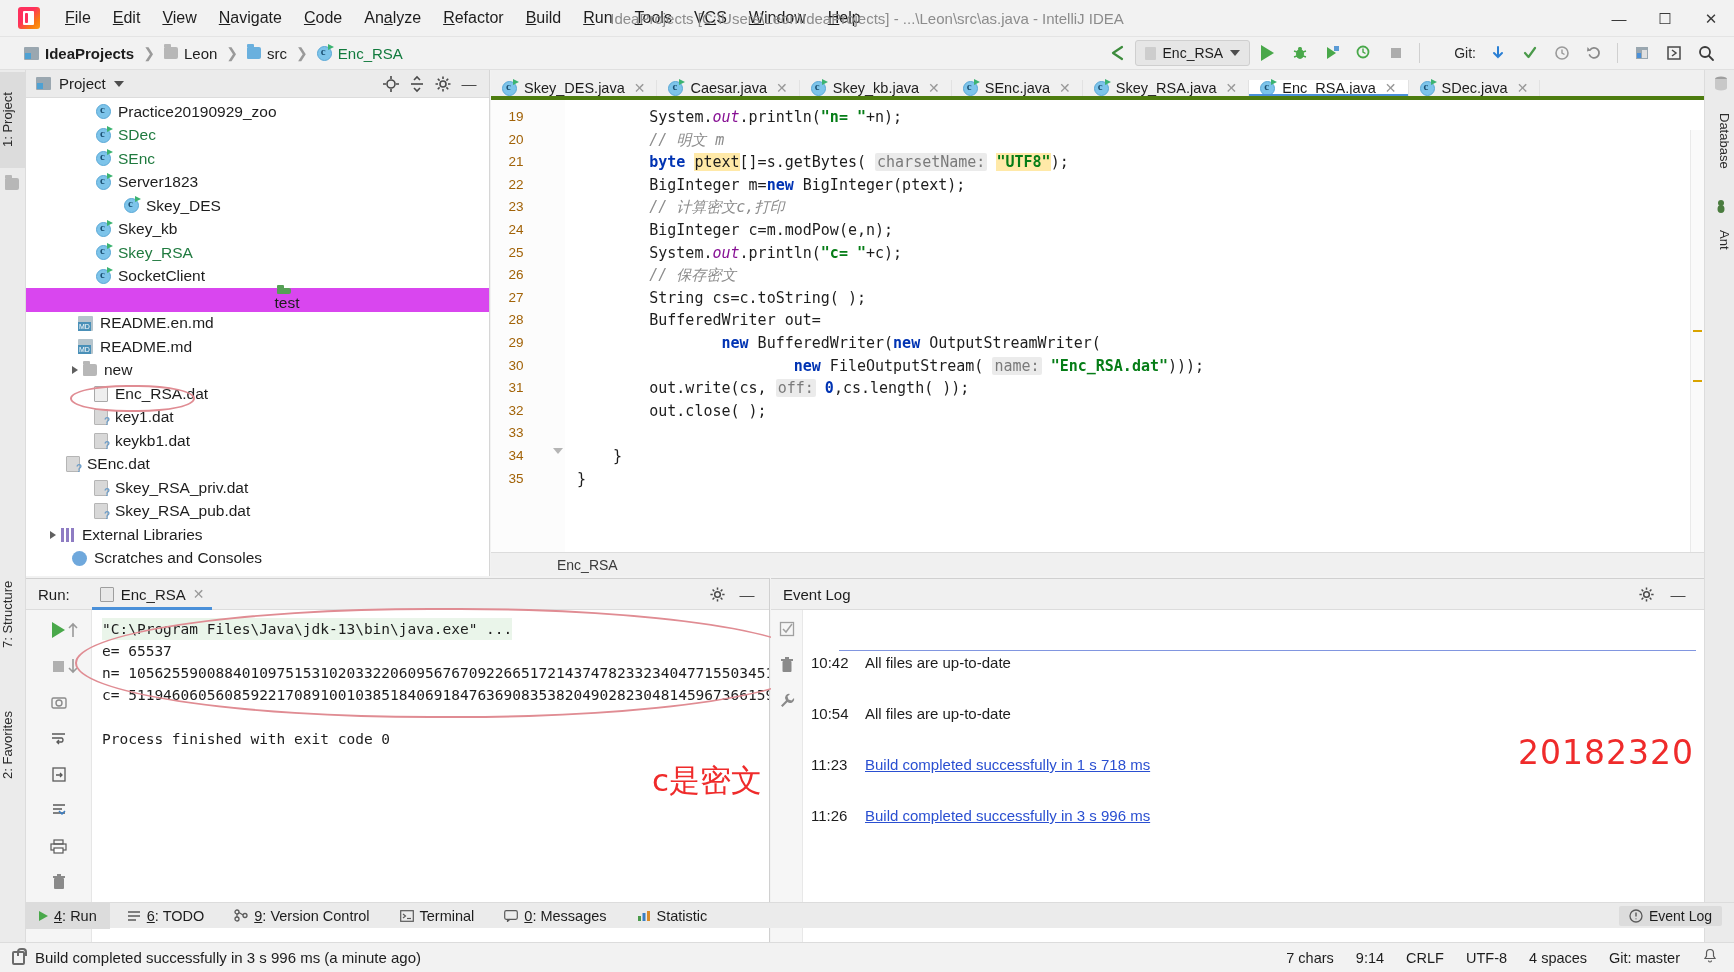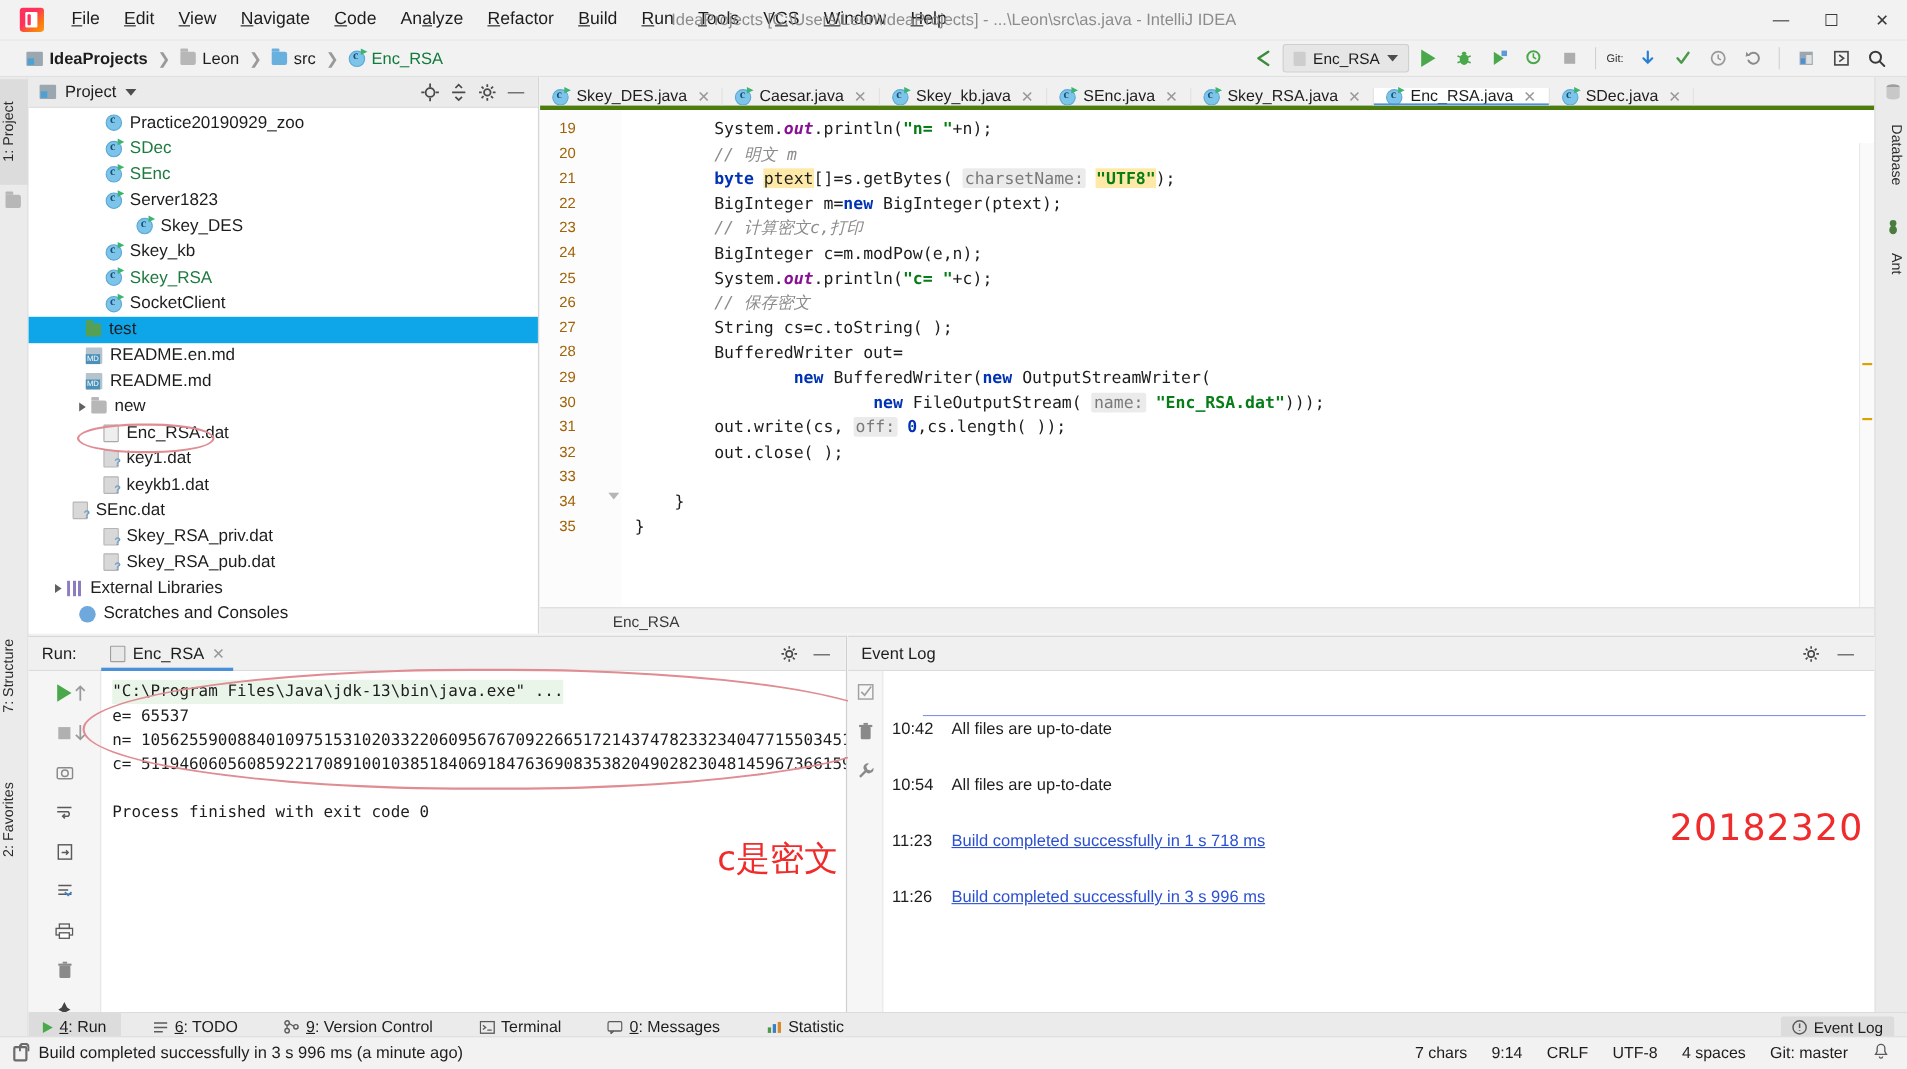--- a/index.html
+++ b/index.html
@@ -95,21 +95,21 @@
     display:flex; align-items:center; gap:7px; background:#e6e6e6;
     border:1px solid #cfcfcf; border-radius:3px; height:26px; padding:0 9px; font-size:14px;
   }
   .runcfg .cfg-ic{ width:11px; height:13px; background:#cdcdcd; border-radius:1px; }
   .tb-btn {
     width:29px; height:26px; display:flex; align-items:center; justify-content:center;
     border-radius:3px;
   }
   .tri-run { width:0;height:0;border-left:13px solid #49a84a;border-top:8px solid transparent;border-bottom:8px solid transparent; }
   .sep-v { width:1px; height:20px; background:#d0d0d0; margin:0 6px; }
-  .git-label{ font-size:10px; color:#2b2b2b; margin-right:4px; }
+  .git-label{ font-size:14px; color:#2b2b2b; margin-right:4px;margin-left:25px; }
 
   
   .left-strip {
     position:absolute; left:0; top:70px; width:26px; bottom:30px;
     background:#ebebeb; border-right:1px solid #dcdcdc;
   }
   .vert-tab {
     position:absolute; left:0; width:26px;
     writing-mode: vertical-rl; text-orientation:mixed; transform:rotate(180deg);
     font-size:13px; color:#2b2b2b; padding:6px 0; text-align:center; white-space:nowrap;
@@ -128,21 +128,21 @@
     height:28px; background:#ebebeb; display:flex; align-items:center;
     border-bottom:1px solid #dcdcdc; padding-left:10px; gap:8px;
   }
   .proj-title{ font-size:15px; }
   .caret-d { width:0;height:0;border-left:5px solid transparent;border-right:5px solid transparent;border-top:6px solid #4d4d4d; }
   .proj-hdr-right{ margin-left:auto; display:flex; align-items:center; gap:6px; padding-right:10px; }
   .hdr-ic{ width:20px;height:20px; display:flex;align-items:center;justify-content:center; color:#4a4a4a; font-size:15px;}
 
   .tree { padding-top:2px; font-size:15.5px; }
   .trow { height:23.5px; display:flex; align-items:center; white-space:nowrap; }
-  .trow.sel-green { background:#0ea5e9; }
+  .trow.sel-green { background:#d946ef;flex-direction:column; }
   .arrow-r {
     width:0;height:0;border-top:4.5px solid transparent;border-bottom:4.5px solid transparent;
     border-left:6px solid #606060; margin-right:5px;
   }
   .ic-md {
     width:15px;height:15px;background:#b5c4cc;border-radius:1px;position:relative;
   }
   .ic-md::after{content:"MD";position:absolute;left:0;bottom:0;font-size:7px;color:#fff;background:#4a90b8;line-height:7px;padding:1px;}
   .ic-dat {
     width:14px;height:16px;background:#d8d8d8;border:1px solid #b5b5b5;border-radius:1px;position:relative;
@@ -193,21 +193,21 @@
   }
   .code {
     flex:1; padding-top:6px; font-family:"DejaVu Sans Mono", monospace; font-size:15px;
     color:#1d1d1d; line-height:22.6px; overflow:hidden; padding-left:12px; white-space:pre;
   }
   .kw { color:#0033b3; font-weight:bold; }
   .str { color:#067d17; font-weight:bold; }
   .cmt { color:#8c8c8c; font-style:italic; }
   .hint { background:#ebebeb; color:#7a7a7a; border-radius:2px; padding:0 2px; font-style:normal; }
   .hl { background:#ffe9a8; }
-  .stat-field { color:#871094; font-style:italic; font-weight:bold; }
+  .stat-field { color:#871094; font-style:italic; font-weight:normal; }
 
   .breadcrumb-bottom {
     position:absolute; left:0; right:0; bottom:0; height:24px; background:#f0f0f0;
     border-top:1px solid #dcdcdc; display:flex; align-items:center; padding-left:66px;
     font-size:14px; color:#3a3a3a;
   }
 
   
   .marker-strip {
     position:absolute; right:0; top:30px; width:14px; bottom:24px; background:#fafafa;
@@ -288,22 +288,22 @@
     position:absolute; left:36px; top:31px; right:8px; height:10px;
     border-bottom:1px solid #1a3fc7; opacity:.55;
   }
   .anno-20182320 {
     position:absolute; right:40px; top:733px; font-size:33px; color:#ef2b2b;
     font-family:"DejaVu Sans", sans-serif; pointer-events:none; letter-spacing:1px;
   }
 
   
   .bottom-tabs {
-    position:absolute; left:26px; right:0; bottom:26px; height:26px; background:#ebebeb;
-    border-top:1px solid #dcdcdc; display:flex; align-items:center; gap:16px;
+    position:absolute; left:26px; right:0; bottom:44px; height:26px; background:#ebebeb;
+    border-top:1px solid #dcdcdc; display:flex; align-items:center; gap:4px;
   }
   .btab { display:flex; align-items:center; gap:6px; padding:0 13px; font-size:14.5px; height:26px; }
   .btab.sel { background:#dcdcdc; }
   .btab .u { text-decoration:underline; }
   .bottom-right { margin-left:auto; display:flex; align-items:center; gap:10px; padding-right:12px; }
   .evt-chip {
     display:flex; align-items:center; gap:6px; background:#dcdcdc; padding:2px 10px; border-radius:2px; font-size:14px;
   }
 
   

